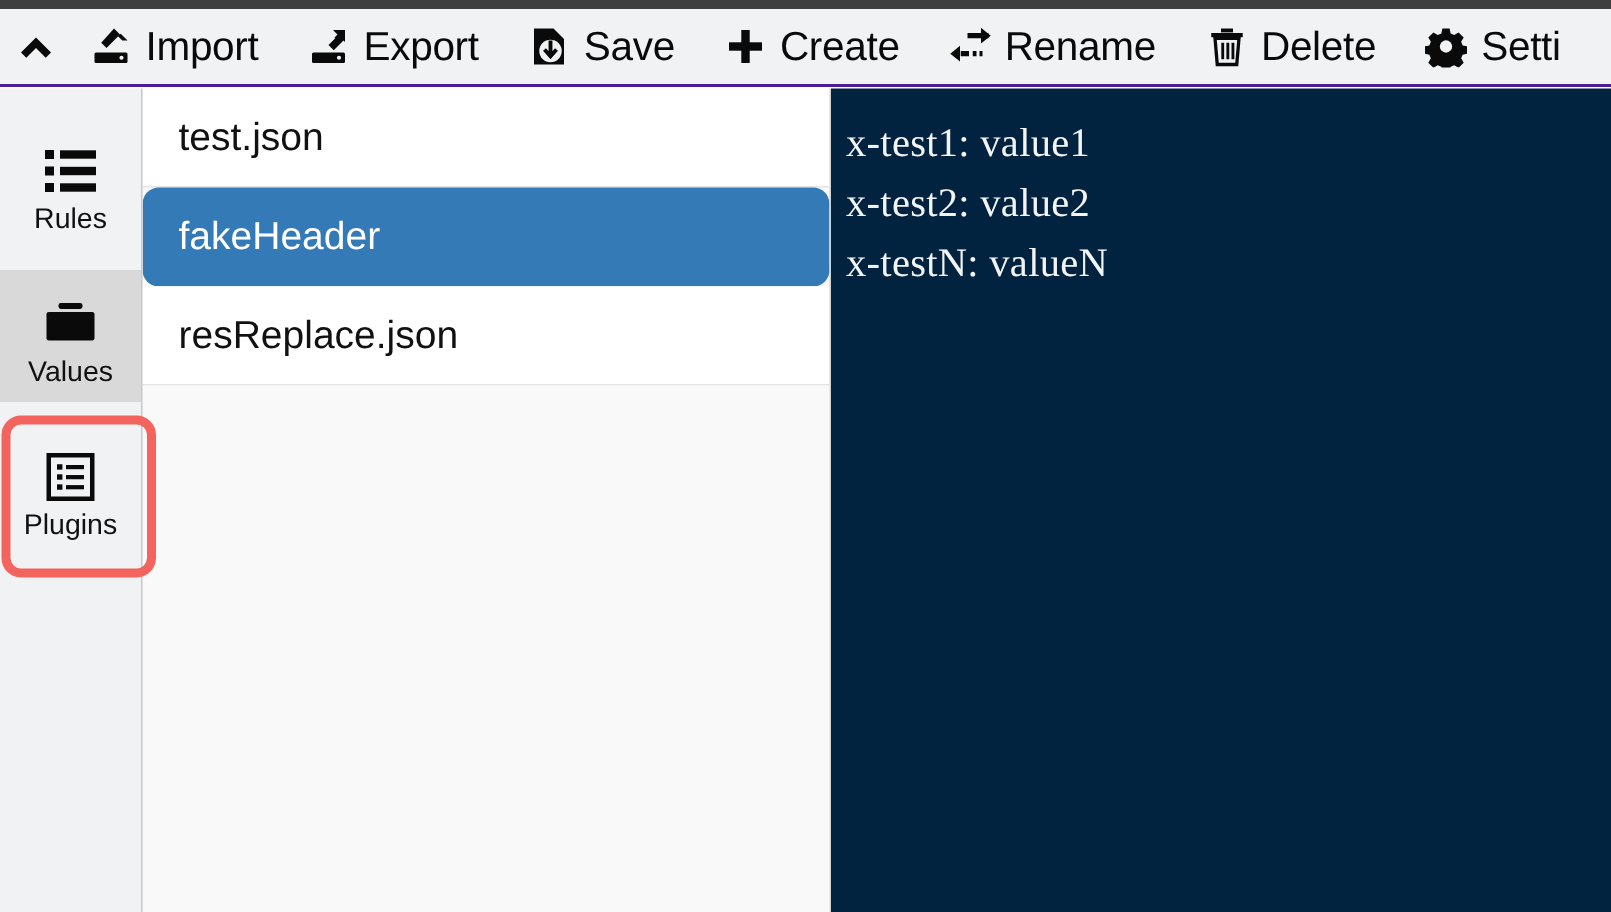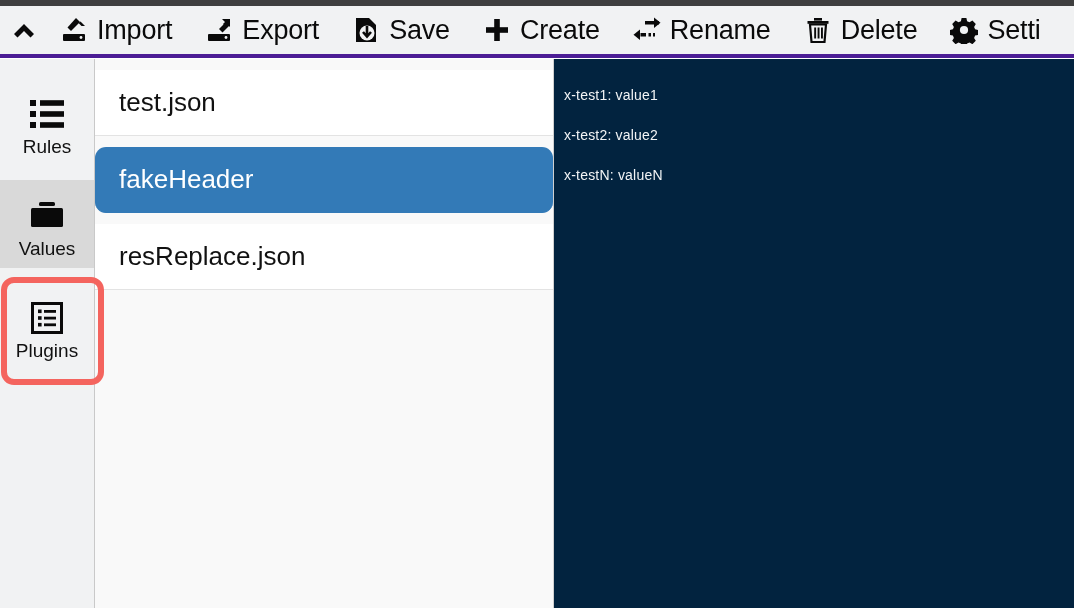--- a/index.html
+++ b/index.html
@@ -28,21 +28,21 @@
     background: #3f3f3f;
   }
 
   
   .toolbar {
     position: absolute;
     top: 6px; left: 0;
     width: 1074px;
     height: 52px;
     background: #f1f2f3;
-    border-bottom: 4px solid #4c1d95;
+    border-bottom: 2px solid #4c1d95;
     display: flex;
     align-items: center;
     box-sizing: border-box;
     white-space: nowrap;
     overflow: hidden;
   }
 
   .collapse-btn {
     width: 56px;
     height: 52px;
@@ -152,21 +152,20 @@
     height: 66px;
     background: #ffffff;
     border-bottom: 1px solid #e3e3e3;
     display: flex;
     align-items: center;
     padding-left: 24px;
     box-sizing: border-box;
     font-size: 26px;
     color: #111111;
     cursor: default;
-    margin-top: 11px;
   }
   .list-item.selected {
     background: #337ab7;
     color: #ffffff;
     border-bottom-color: #337ab7;
     border-radius: 11px;
   }
 
   .list-rest {
     background: #f9f9f9;
@@ -176,22 +175,22 @@
   
   .editor-pane {
     flex: 1 1 auto;
     background: #02233f;
     padding: 16px 0 0 10px;
     box-sizing: border-box;
     overflow: hidden;
   }
 
   .code-line {
-    font-family: Liberation Sans, sans-serif;
-    font-size: 14px;
+    font-family: Liberation Serif, serif;
+    font-size: 27px;
     line-height: 40px;
     color: #f2f4f6;
     white-space: pre;
     letter-spacing: 0.2px;
   }
 </style>
 </head>
 <body>
 
 <div id="app">

